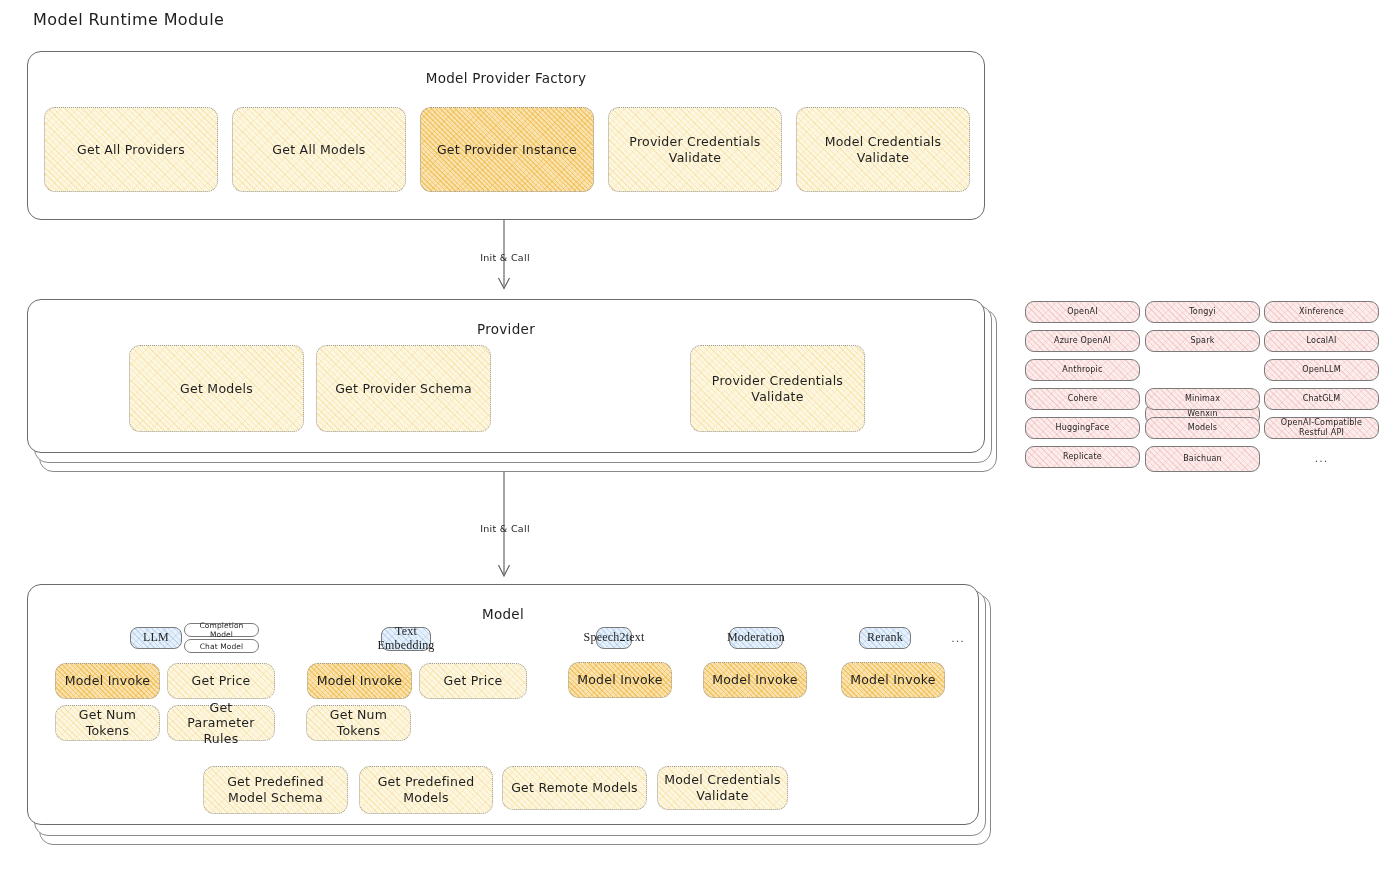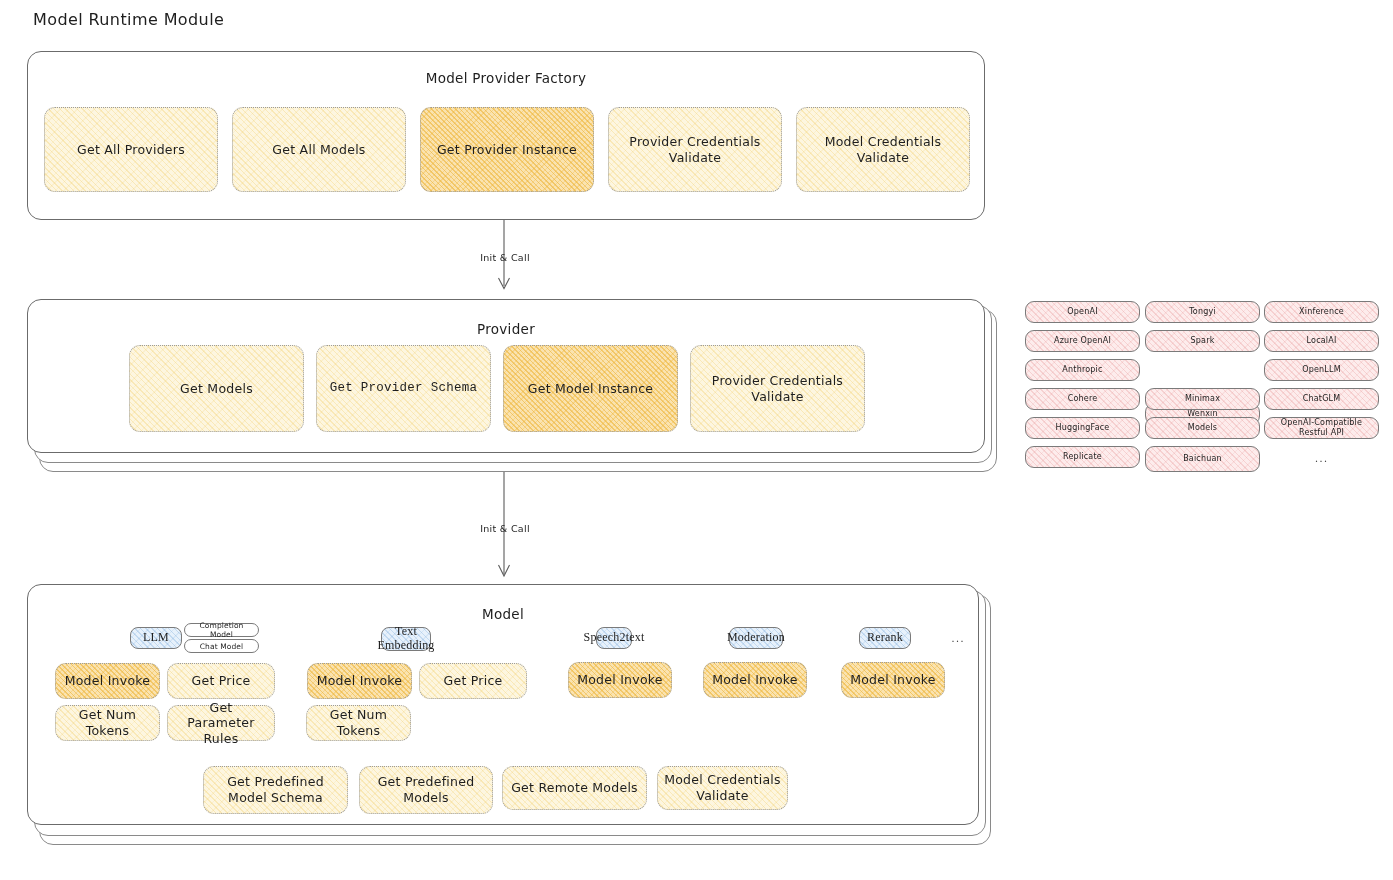--- a/index.html
+++ b/index.html
@@ -125,23 +125,22 @@
   <div class="arrow-label" style="left:452px;top:252px;width:106px;">Init &amp; Call</div>
 
   <div class="abs container-stack" style="left:39px;top:309px;width:958px;height:163px;"></div>
   <div class="abs container-stack" style="left:34px;top:305px;width:958px;height:158px;"></div>
   <div class="abs container" style="left:27px;top:299px;width:958px;height:154px;">
     <div class="container-title" style="top:21px;">Provider</div>
   </div>
 
   <div class="abs box box-dotted fill-cream" style="left:129px;top:345px;width:175px;height:87px;">Get Models</div>
 
-  <div class="abs box box-dotted fill-cream" style="left:316px;top:345px;width:175px;height:87px;font-family:Liberation Mono, monospace;">Get Provider Schema</div>
-
-  <div class="abs box box-dotted fill-amber" style="left:503px;top:345px;width:175px;height:87px;">Get Model Instance</div>
+  <div class="abs box box-dotted fill-cream" style="left:316px;top:345px;width:175px;height:87px;">Get Provider Schema</div>
+
 
   <div class="abs box box-dotted fill-cream" style="left:690px;top:345px;width:175px;height:87px;">Provider Credentials Validate</div>
 
   <div class="abs chip fill-pink" style="left:1025px;top:301px;width:115px;height:22px;">OpenAI</div>
   <div class="abs chip fill-pink" style="left:1025px;top:330px;width:115px;height:22px;">Azure OpenAI</div>
   <div class="abs chip fill-pink" style="left:1025px;top:359px;width:115px;height:22px;">Anthropic</div>
   <div class="abs chip fill-pink" style="left:1025px;top:388px;width:115px;height:22px;">Cohere</div>
   <div class="abs chip fill-pink" style="left:1025px;top:417px;width:115px;height:22px;">HuggingFace</div>
   <div class="abs chip fill-pink" style="left:1025px;top:446px;width:115px;height:22px;">Replicate</div>
 

